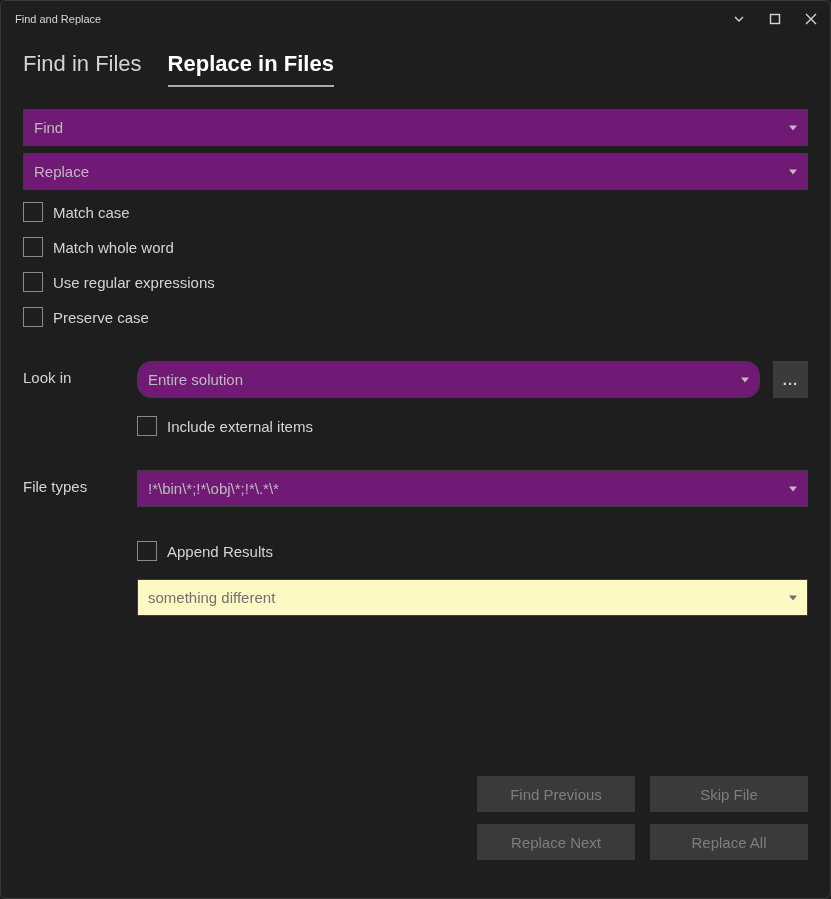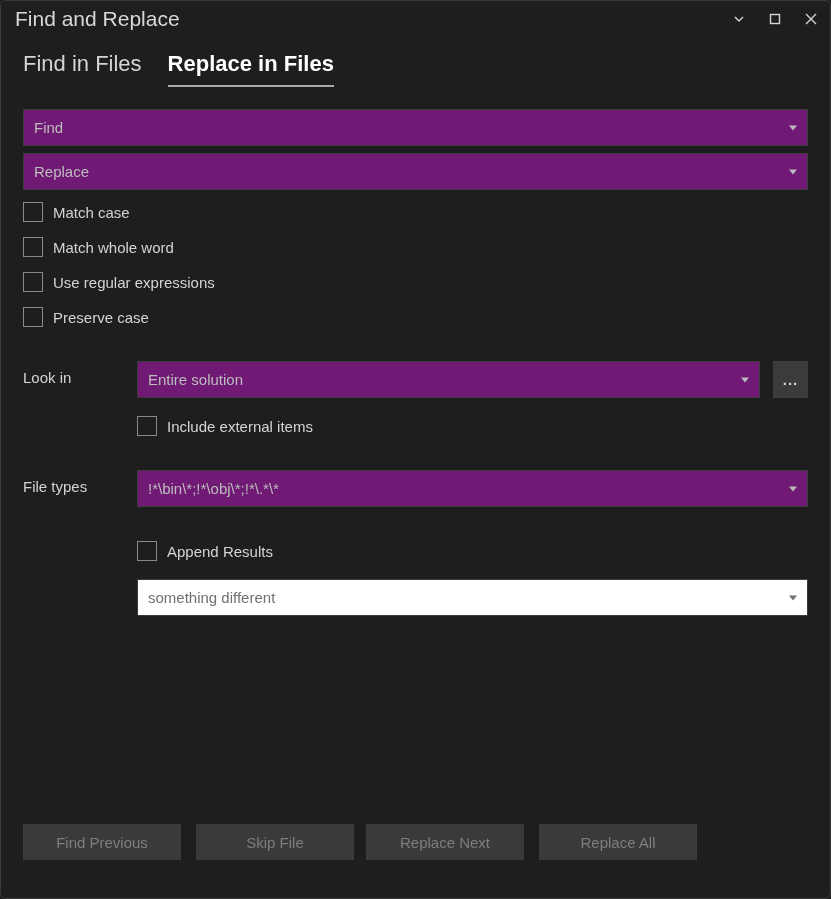--- a/index.html
+++ b/index.html
@@ -16,21 +16,21 @@
       display: flex;
       flex-direction: column;
     }
     .titlebar {
       display: flex;
       align-items: center;
       justify-content: space-between;
       padding: 6px 8px 6px 14px;
       height: 36px;
     }
-    .titlebar-title { color: #d8d8d8; font-size: 21px; }
+    .titlebar-title { color: #d8d8d8; font-size: 11px; }
     .titlebar-ctrls { display: flex; gap: 14px; align-items: center; }
     .titlebar-ctrls .ctrl {
       width: 22px; height: 22px;
       display: flex; align-items: center; justify-content: center;
       color: #d4d4d4;
     }
     .titlebar-ctrls svg { stroke: #d4d4d4; stroke-width: 1.4; fill: none; }
 
     .tabs {
       display: flex;
@@ -62,21 +62,21 @@
     .combo .caret {
       position: absolute;
       right: 10px;
       top: 50%;
       transform: translateY(-50%);
       width: 0; height: 0;
       border-left: 4px solid transparent;
       border-right: 4px solid transparent;
       border-top: 5px solid #bcbcbc;
     }
-    .combo.disabled { background: #ffffff; color: #707070; text-align: right; }
+    .combo.disabled { background: #fef9c3; color: #707070; text-align: right; }
     .combo.disabled .caret { border-top-color: #707070; }
 
     .gap-sm { height: 7px; }
     .gap-md { height: 18px; }
 
     .checklist { margin-top: 12px; display: flex; flex-direction: column; gap: 15px; }
     .check-row { display: flex; align-items: center; gap: 10px; }
     .checkbox {
       width: 20px; height: 20px;
       border: 1.5px solid #8a8a8a;
@@ -89,37 +89,37 @@
 
     .form-row {
       display: flex;
       margin-top: 34px;
       align-items: flex-start;
       gap: 20px;
     }
     .form-label { width: 94px; padding-top: 8px; color: #d4d4d4; }
     .form-field { flex: 1; }
     .lookin-row { display: flex; gap: 13px; }
-    .lookin-row .combo { flex: 1; }
+    .lookin-row .combo { flex: 1; border-radius: 14px; }
     .browse-btn {
       width: 35px; height: 37px;
       background: #3b3b3b;
       display: flex; align-items: center; justify-content: center;
       color: #d4d4d4;
       font-weight: 600;
       letter-spacing: 1px;
     }
     .sub-checks { margin-top: 18px; display: flex; flex-direction: column; gap: 15px; }
 
     .buttons-area {
       margin-top: auto;
       display: flex;
-      flex-direction: row;
+      flex-direction: column;
       gap: 12px;
-      align-items: center;
+      align-items: flex-end;
       padding-bottom: 16px;
     }
     .btn-row { display: flex; gap: 15px; }
     .btn {
       width: 158px;
       height: 36px;
       display: flex;
       align-items: center;
       justify-content: center;
       background: #3a3a3a;

